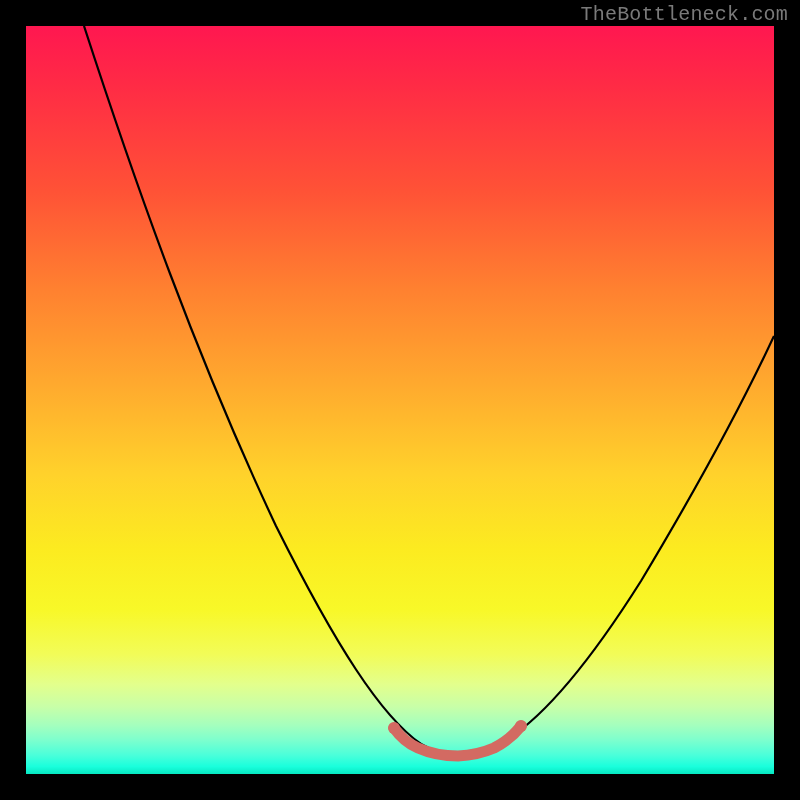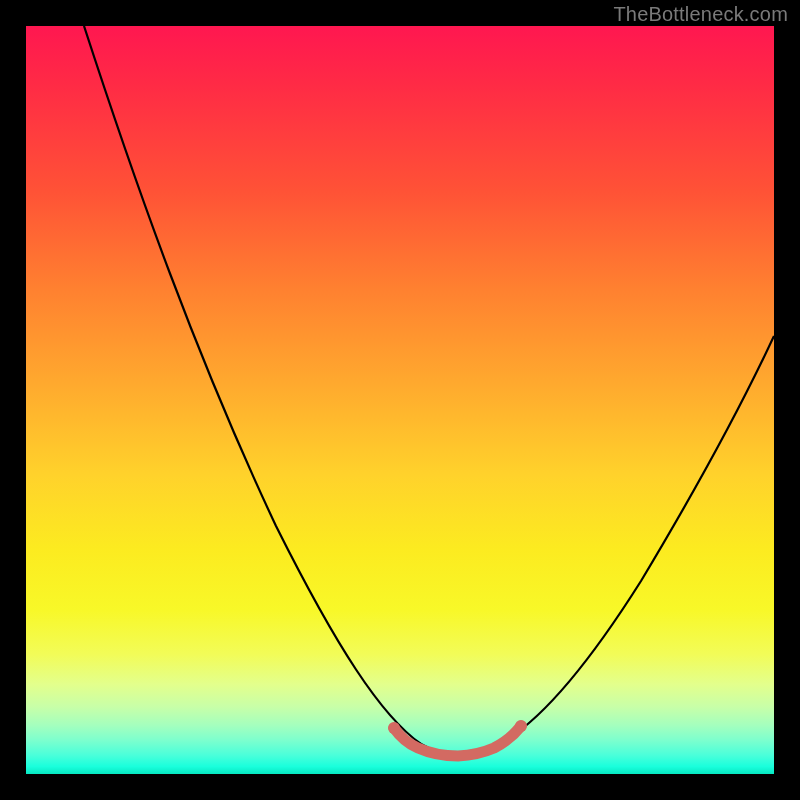--- a/index.html
+++ b/index.html
@@ -59,21 +59,21 @@
     stroke-linecap: round;
     stroke-linejoin: round;
   }
   .bottom-segment-dots {
     fill: #d36a62;
   }
   .watermark {
     position: absolute;
     top: 3px;
     right: 12px;
-    font-family: Liberation Sans, sans-serif;
+    font-family: Liberation Mono, monospace;
     font-size: 20px;
     font-weight: 400;
     color: #7a7a7a;
     letter-spacing: 0.2px;
     margin-left: 28px;
   }
 </style>
 </head>
 <body>
 

